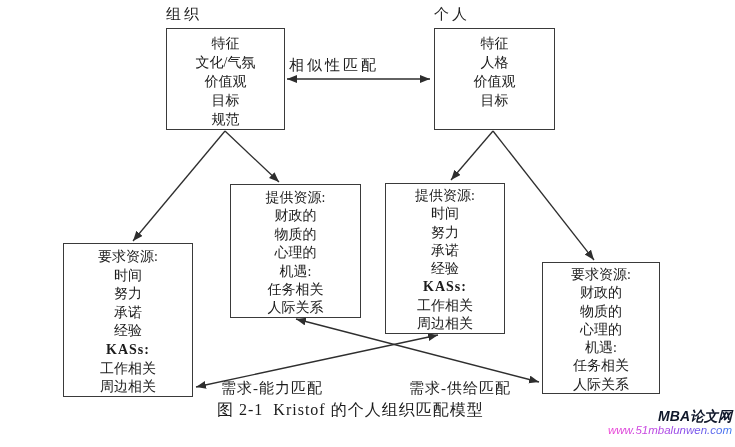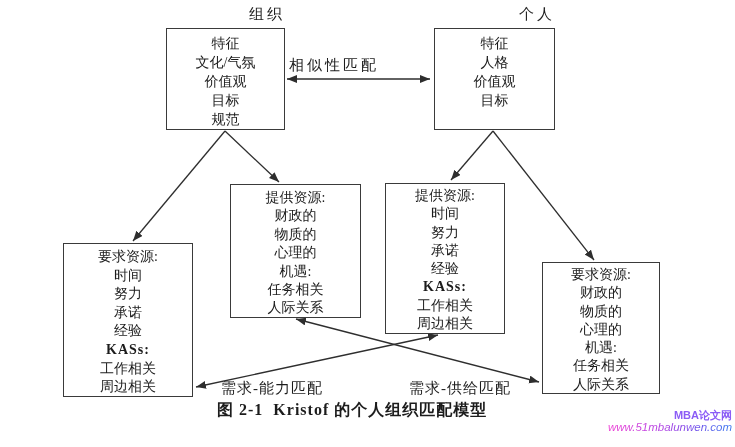--- a/index.html
+++ b/index.html
@@ -9,32 +9,32 @@
   .box{position:absolute;border:1px solid #3a3a3a;background:#fff;text-align:center;
        font-size:14px;box-sizing:border-box;}
   .bline{white-space:nowrap;}
   .bold{font-weight:bold;letter-spacing:1px;}
   .box-org{left:166px;top:28px;width:119px;height:102px;padding-top:5px;line-height:19px;}
   .box-person{left:434px;top:28px;width:121px;height:102px;padding-top:5px;line-height:19px;}
   .box-org-supplies{left:230px;top:184px;width:131px;height:134px;padding-top:4px;line-height:18.4px;}
   .box-person-supplies{left:385px;top:183px;width:120px;height:151px;padding-top:3px;line-height:18.3px;}
   .box-org-demands{left:63px;top:243px;width:130px;height:154px;padding-top:4px;line-height:18.6px;}
   .box-person-demands{left:542px;top:262px;width:118px;height:132px;padding-top:3px;line-height:18.3px;}
-  .toplabel{position:absolute;text-align:right;font-size:15px;letter-spacing:3px;white-space:nowrap;}
+  .toplabel{position:absolute;text-align:left;font-size:15px;letter-spacing:3px;white-space:nowrap;}
   .lbl-org{left:166px;top:5px;width:119px;}
   .lbl-person{left:434px;top:5px;width:121px;}
   .lbl-similarity{position:absolute;left:289px;top:56px;width:141px;text-align:left;
                   font-size:15px;letter-spacing:3px;white-space:nowrap;}
   .fitlabel{position:absolute;font-size:15px;letter-spacing:1px;white-space:nowrap;}
   .lbl-da{left:221px;top:379px;}
   .lbl-ns{left:409px;top:379px;}
-  .caption{position:absolute;left:217px;top:400px;font-size:16px;letter-spacing:1px;white-space:pre;font-weight:bold;}
+  .caption{position:absolute;left:217px;top:400px;font-size:16px;letter-spacing:1px;white-space:pre;}
   .watermark{position:absolute;right:3px;top:409px;text-align:right;
              font-family:"Liberation Sans","DejaVu Sans",sans-serif;line-height:1.1;}
-  .wm-name{font-size:11px;font-weight:bold;color:#8b5cf6;}
+  .wm-name{font-size:14px;font-weight:bold;font-style:italic;color:#0f172a;}
   .wm-url{font-size:11.5px;font-style:italic;
           background:linear-gradient(90deg,#ee3bd4 0%,#b044e4 45%,#7e4ae9 65%,#3c7bf0 100%);
           -webkit-background-clip:text;background-clip:text;color:transparent;}
 </style>
 </head>
 <body>
 
 <div class="stage">
 
   <svg class="arrows" viewBox="0 0 735 447" xmlns="http://www.w3.org/2000/svg">

